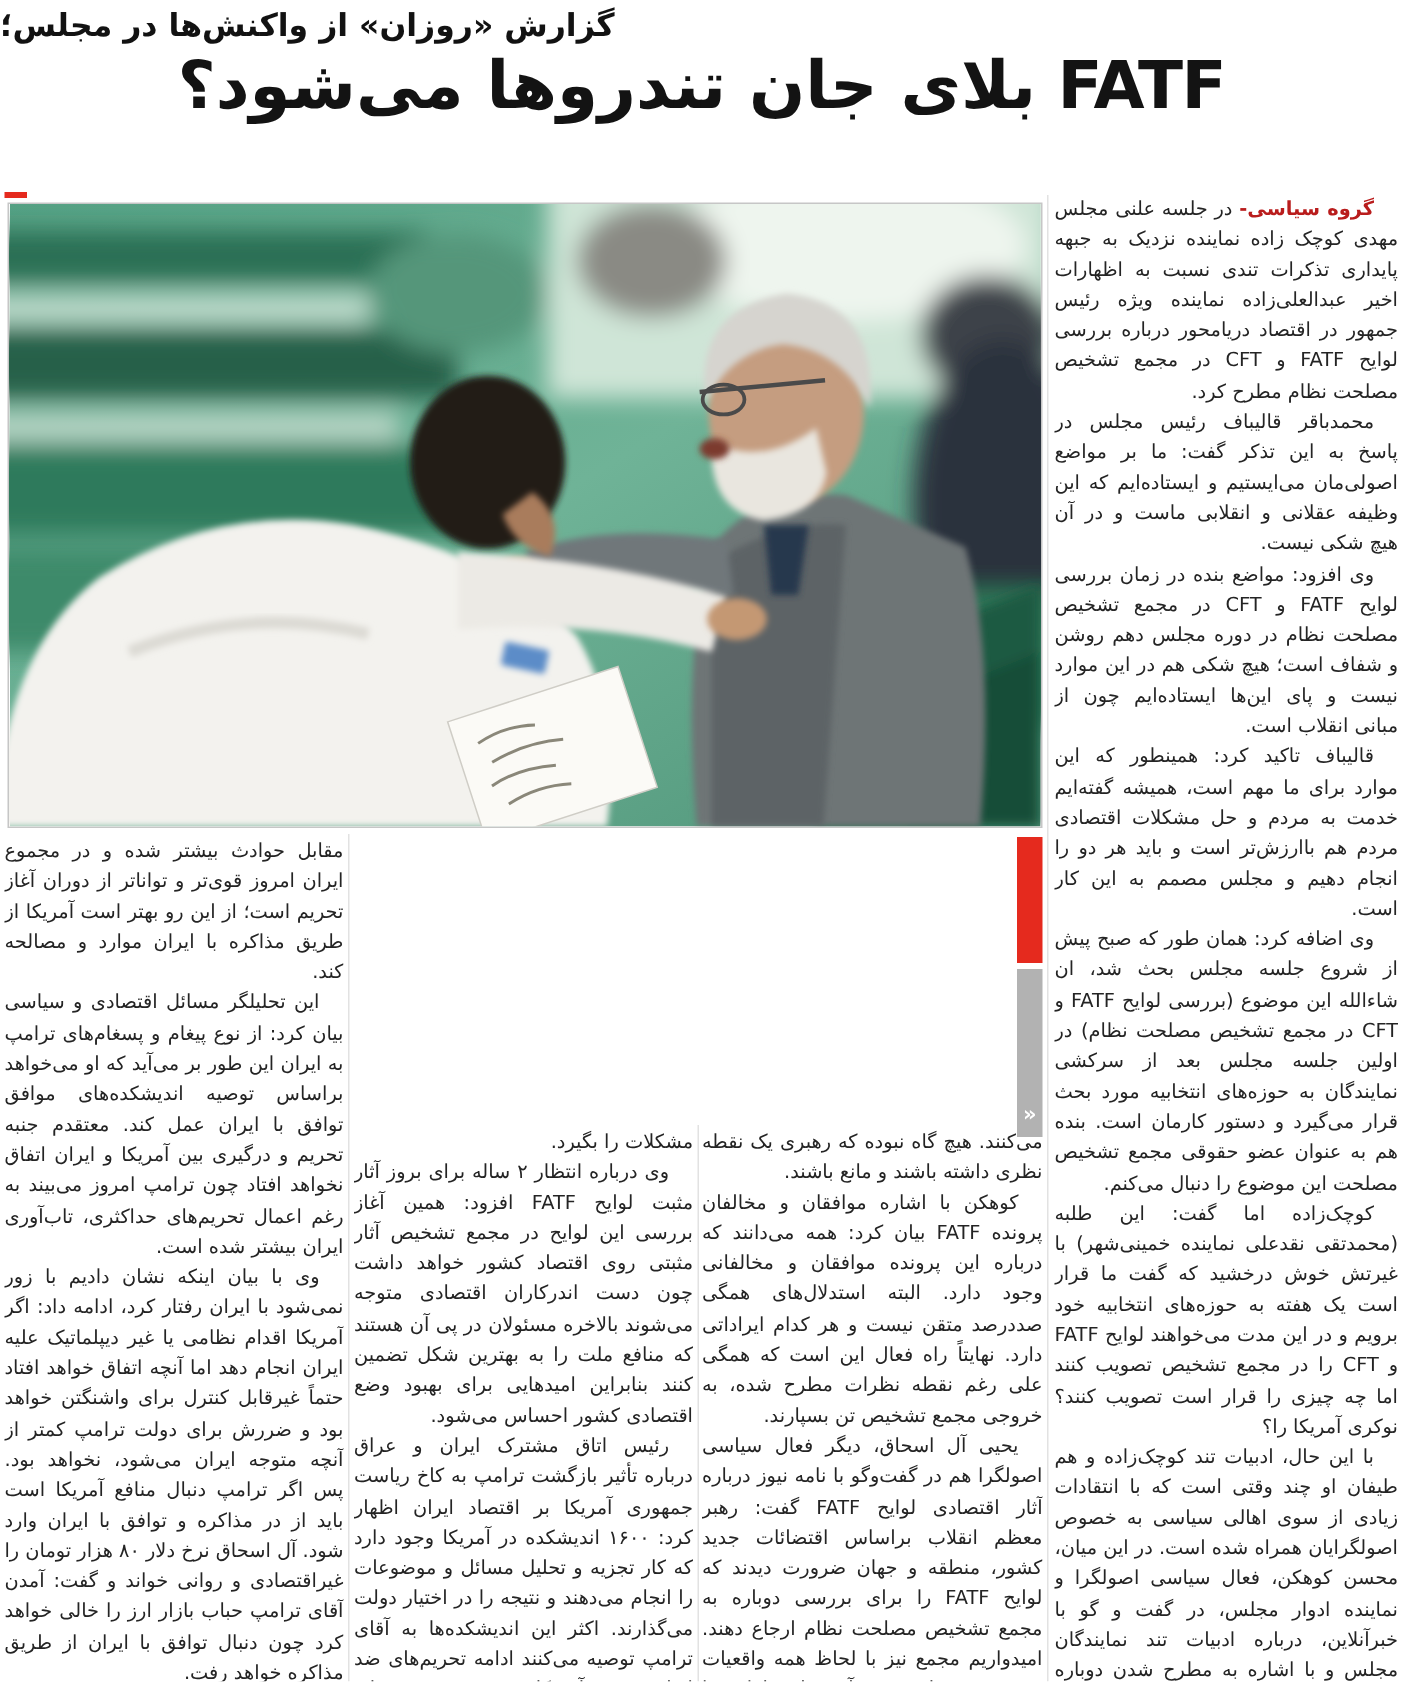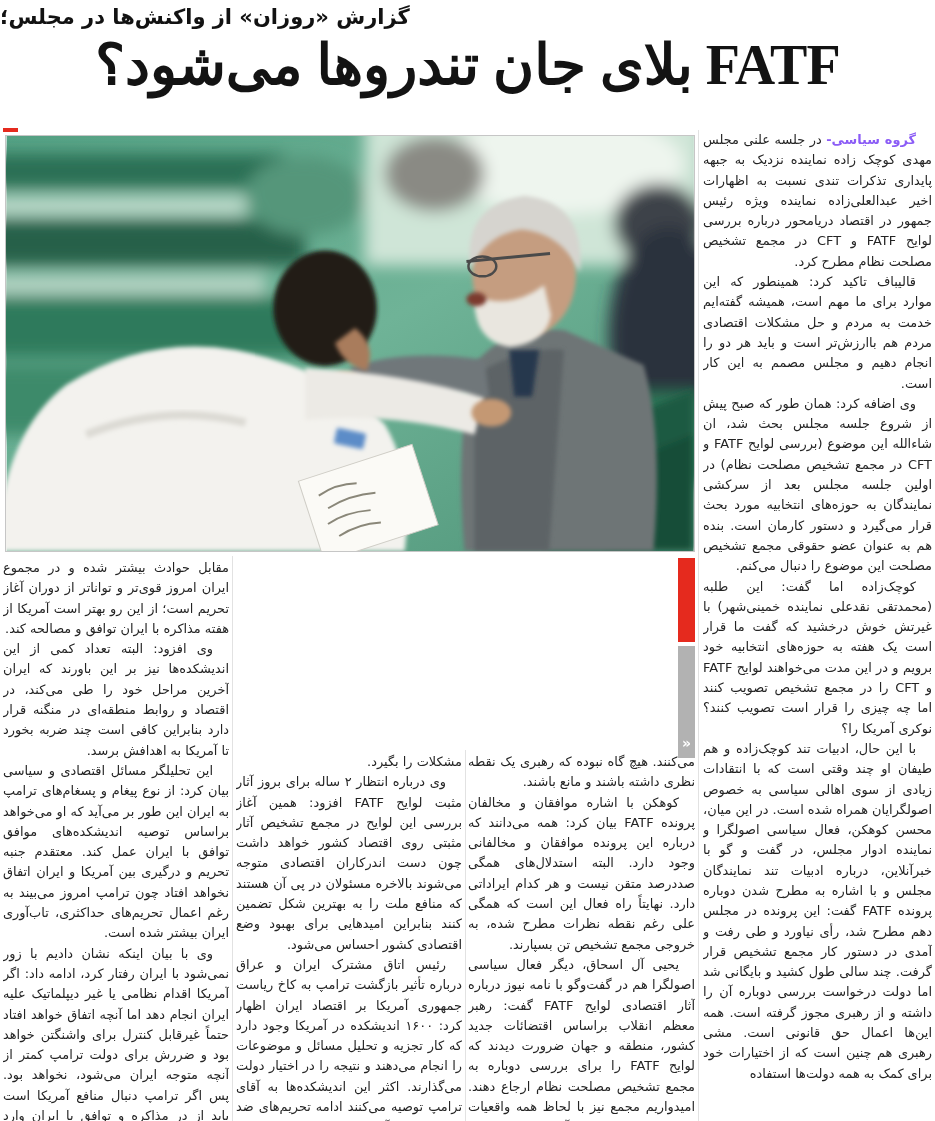--- a/index.html
+++ b/index.html
@@ -8,23 +8,22 @@
     background:#ffffff;color:#1b1b1b;
     font-family:"DejaVu Sans",sans-serif;
     direction:rtl;
   }
   .kicker{
     position:absolute;top:5px;left:0;right:0;text-align:left;
     font-size:21px;font-weight:bold;color:#121212;letter-spacing:0;
   }
   .headline{
     position:absolute;top:30px;left:0;right:0;text-align:center;
-    font-size:56px;font-weight:bold;color:#131313;letter-spacing:-1px;
+    font-size:44px;font-weight:bold;color:#131313;letter-spacing:-1px;
     line-height:1.25;
-    font-family:Liberation Serif, serif;
   }
   .photo{
     position:absolute;left:5px;top:135px;width:690px;height:417px;
     border:1px solid #c6c6c6;box-sizing:border-box;overflow:hidden;background:#5aa habr;
   }
   .photo svg{display:block;}
   .red-dash{position:absolute;left:3px;top:128px;width:15px;height:4px;background:#e52a1e;}
   
   .pullquote{position:absolute;left:236px;top:556px;width:459px;height:204px;}
   .pq-text{
@@ -39,21 +38,21 @@
     color:#ffffff;font-size:14px;font-weight:bold;line-height:14px;
   }
   
   .col{
     position:absolute;overflow:hidden;
     font-size:12.9px;line-height:20.3px;color:#242424;
     text-align:justify;
   }
   .col p{margin:0;}
   .col p.ind{text-indent:16px;}
-  .lead{font-weight:bold;color:#8b5cf6;}
+  .lead{font-weight:bold;color:#b91c1c;}
   .col1{left:703px;top:130px;width:229px;height:991px;}
   .col2{left:468px;top:752px;width:227px;height:369px;}
   .col3{left:236px;top:752px;width:226px;height:369px;}
   .col4{left:3px;top:558px;width:226px;height:563px;}
   
   .vrule{position:absolute;width:1px;background:#e2e2e2;}
   .vr1{left:698px;top:130px;height:991px;}
   .vr2{left:465px;top:750px;height:371px;}
   .vr3{left:232px;top:556px;height:565px;}
 </style>
@@ -140,36 +139,37 @@
     <div class="pq-mark">«</div>
   </div>
 </div>
 
 <div class="vrule vr1"></div>
 <div class="vrule vr2"></div>
 <div class="vrule vr3"></div>
 
 <div class="col col1">
   <p class="ind"><b class="lead">گروه سیاسی-</b><span> در جلسه علنی مجلس مهدی کوچک زاده نماینده نزدیک به جبهه پایداری تذکرات تندی نسبت به اظهارات اخیر عبدالعلی‌زاده نماینده ویژه رئیس جمهور در اقتصاد دریامحور درباره بررسی لوایح FATF و CFT در مجمع تشخیص مصلحت نظام مطرح کرد.</span></p>
+  <p class="ind">محمدباقر قالیباف رئیس مجلس در پاسخ به این تذکر گفت: ما بر مواضع اصولی‌مان می‌ایستیم و ایستاده‌ایم که این وظیفه عقلانی و انقلابی ماست و در آن هیچ شکی نیست.</p>
+  <p class="ind">وی افزود: مواضع بنده در زمان بررسی لوایح FATF و CFT در مجمع تشخیص مصلحت نظام در دوره مجلس دهم روشن و شفاف است؛ هیچ شکی هم در این موارد نیست و پای این‌ها ایستاده‌ایم چون از مبانی انقلاب است.</p>
   <p class="ind">قالیباف تاکید کرد: همینطور که این موارد برای ما مهم است، همیشه گفته‌ایم خدمت به مردم و حل مشکلات اقتصادی مردم هم باارزش‌تر است و باید هر دو را انجام دهیم و مجلس مصمم به این کار است.</p>
   <p class="ind">وی اضافه کرد: همان طور که صبح پیش از شروع جلسه مجلس بحث شد، ان شاءالله این موضوع (بررسی لوایح FATF و CFT در مجمع تشخیص مصلحت نظام) در اولین جلسه مجلس بعد از سرکشی نمایندگان به حوزه‌های انتخابیه مورد بحث قرار می‌گیرد و دستور کارمان است. بنده هم به عنوان عضو حقوقی مجمع تشخیص مصلحت این موضوع را دنبال می‌کنم.</p>
   <p class="ind">کوچک‌زاده اما گفت: این طلبه (محمدتقی نقدعلی نماینده خمینی‌شهر) با غیرتش خوش درخشید که گفت ما قرار است یک هفته به حوزه‌های انتخابیه خود برویم و در این مدت می‌خواهند لوایح FATF و CFT را در مجمع تشخیص تصویب کنند اما چه چیزی را قرار است تصویب کنند؟ نوکری آمریکا را؟</p>
   <p class="ind">با این حال، ادبیات تند کوچک‌زاده و هم طیفان او چند وقتی است که با انتقادات زیادی از سوی اهالی سیاسی به خصوص اصولگرایان همراه شده است. در این میان، محسن کوهکن، فعال سیاسی اصولگرا و نماینده ادوار مجلس، در گفت و گو با خبرآنلاین، درباره ادبیات تند نمایندگان مجلس و با اشاره به مطرح شدن دوباره پرونده FATF گفت: این پرونده در مجلس دهم مطرح شد، رأی نیاورد و طی رفت و آمدی در دستور کار مجمع تشخیص قرار گرفت. چند سالی طول کشید و بایگانی شد اما دولت درخواست بررسی دوباره آن را داشته و از رهبری مجوز گرفته است. همه این‌ها اعمال حق قانونی است. مشی رهبری هم چنین است که از اختیارات خود برای کمک به همه دولت‌ها استفاده</p>
 </div>
 
 <div class="col col2">
   <p>می‌کنند. هیچ گاه نبوده که رهبری یک نقطه نظری داشته باشند و مانع باشند.</p>
   <p class="ind">کوهکن با اشاره موافقان و مخالفان پرونده FATF بیان کرد: همه می‌دانند که درباره این پرونده موافقان و مخالفانی وجود دارد. البته استدلال‌های همگی صددرصد متقن نیست و هر کدام ایراداتی دارد. نهایتاً راه فعال این است که همگی علی رغم نقطه نظرات مطرح شده، به خروجی مجمع تشخیص تن بسپارند.</p>
   <p class="ind">یحیی آل اسحاق، دیگر فعال سیاسی اصولگرا هم در گفت‌وگو با نامه نیوز درباره آثار اقتصادی لوایح FATF گفت: رهبر معظم انقلاب براساس اقتضائات جدید کشور، منطقه و جهان ضرورت دیدند که لوایح FATF را برای بررسی دوباره به مجمع تشخیص مصلحت نظام ارجاع دهند. امیدواریم مجمع نیز با لحاظ همه واقعیات و ضرورت های پیش آمده این لوایح را بررسی کند و بدون حب و بغض و بدون اصرار به تصمیم قبلی خود، بهترین</p>
 </div>
 
 <div class="col col3">
   <p>مشکلات را بگیرد.</p>
   <p class="ind">وی درباره انتظار ۲ ساله برای بروز آثار مثبت لوایح FATF افزود: همین آغاز بررسی این لوایح در مجمع تشخیص آثار مثبتی روی اقتصاد کشور خواهد داشت چون دست اندرکاران اقتصادی متوجه می‌شوند بالاخره مسئولان در پی آن هستند که منافع ملت را به بهترین شکل تضمین کنند بنابراین امیدهایی برای بهبود وضع اقتصادی کشور احساس می‌شود.</p>
   <p class="ind">رئیس اتاق مشترک ایران و عراق درباره تأثیر بازگشت ترامپ به کاخ ریاست جمهوری آمریکا بر اقتصاد ایران اظهار کرد: ۱۶۰۰ اندیشکده در آمریکا وجود دارد که کار تجزیه و تحلیل مسائل و موضوعات را انجام می‌دهند و نتیجه را در اختیار دولت می‌گذارند. اکثر این اندیشکده‌ها به آقای ترامپ توصیه می‌کنند ادامه تحریم‌های ضد ایرانی به نفع آمریکا نیست چون تحریم‌ها و فشارها علیه ایران نه تنها نتیجه‌ای نداشته بلکه تاب‌آوری ایران</p>
 </div>
 
 <div class="col col4">
-  <p>مقابل حوادث بیشتر شده و در مجموع ایران امروز قوی‌تر و تواناتر از دوران آغاز تحریم است؛ از این رو بهتر است آمریکا از هفته مذاکره با ایران توافق و مصالحه کند.</p>
-  <p class="ind">وی افزود: البته تعداد کمی از این اندیشکده‌ها نیز بر این باورند که ایران آخرین مراحل خود را طی می‌کند، در اقتصاد و روابط منطقه‌ای در منگنه قرار دارد بنابراین کافی است چند ضربه بخورد تا آمریکا به اهدافش برسد.</p>
+  <p>مقابل حوادث بیشتر شده و در مجموع ایران امروز قوی‌تر و تواناتر از دوران آغاز تحریم است؛ از این رو بهتر است آمریکا از طریق مذاکره با ایران موارد و مصالحه کند.</p>
   <p class="ind">این تحلیلگر مسائل اقتصادی و سیاسی بیان کرد: از نوع پیغام و پسغام‌های ترامپ به ایران این طور بر می‌آید که او می‌خواهد براساس توصیه اندیشکده‌های موافق توافق با ایران عمل کند. معتقدم جنبه تحریم و درگیری بین آمریکا و ایران اتفاق نخواهد افتاد چون ترامپ امروز می‌بیند به رغم اعمال تحریم‌های حداکثری، تاب‌آوری ایران بیشتر شده است.</p>
   <p class="ind">وی با بیان اینکه نشان دادیم با زور نمی‌شود با ایران رفتار کرد، ادامه داد: اگر آمریکا اقدام نظامی یا غیر دیپلماتیک علیه ایران انجام دهد اما آنچه اتفاق خواهد افتاد حتماً غیرقابل کنترل برای واشنگتن خواهد بود و ضررش برای دولت ترامپ کمتر از آنچه متوجه ایران می‌شود، نخواهد بود. پس اگر ترامپ دنبال منافع آمریکا است باید از در مذاکره و توافق با ایران وارد شود. آل اسحاق نرخ دلار ۸۰ هزار تومان را غیراقتصادی و روانی خواند و گفت: آمدن آقای ترامپ حباب بازار ارز را خالی خواهد کرد چون دنبال توافق با ایران از طریق مذاکره خواهد رفت.</p>
 </div>
 
 </body></html>

